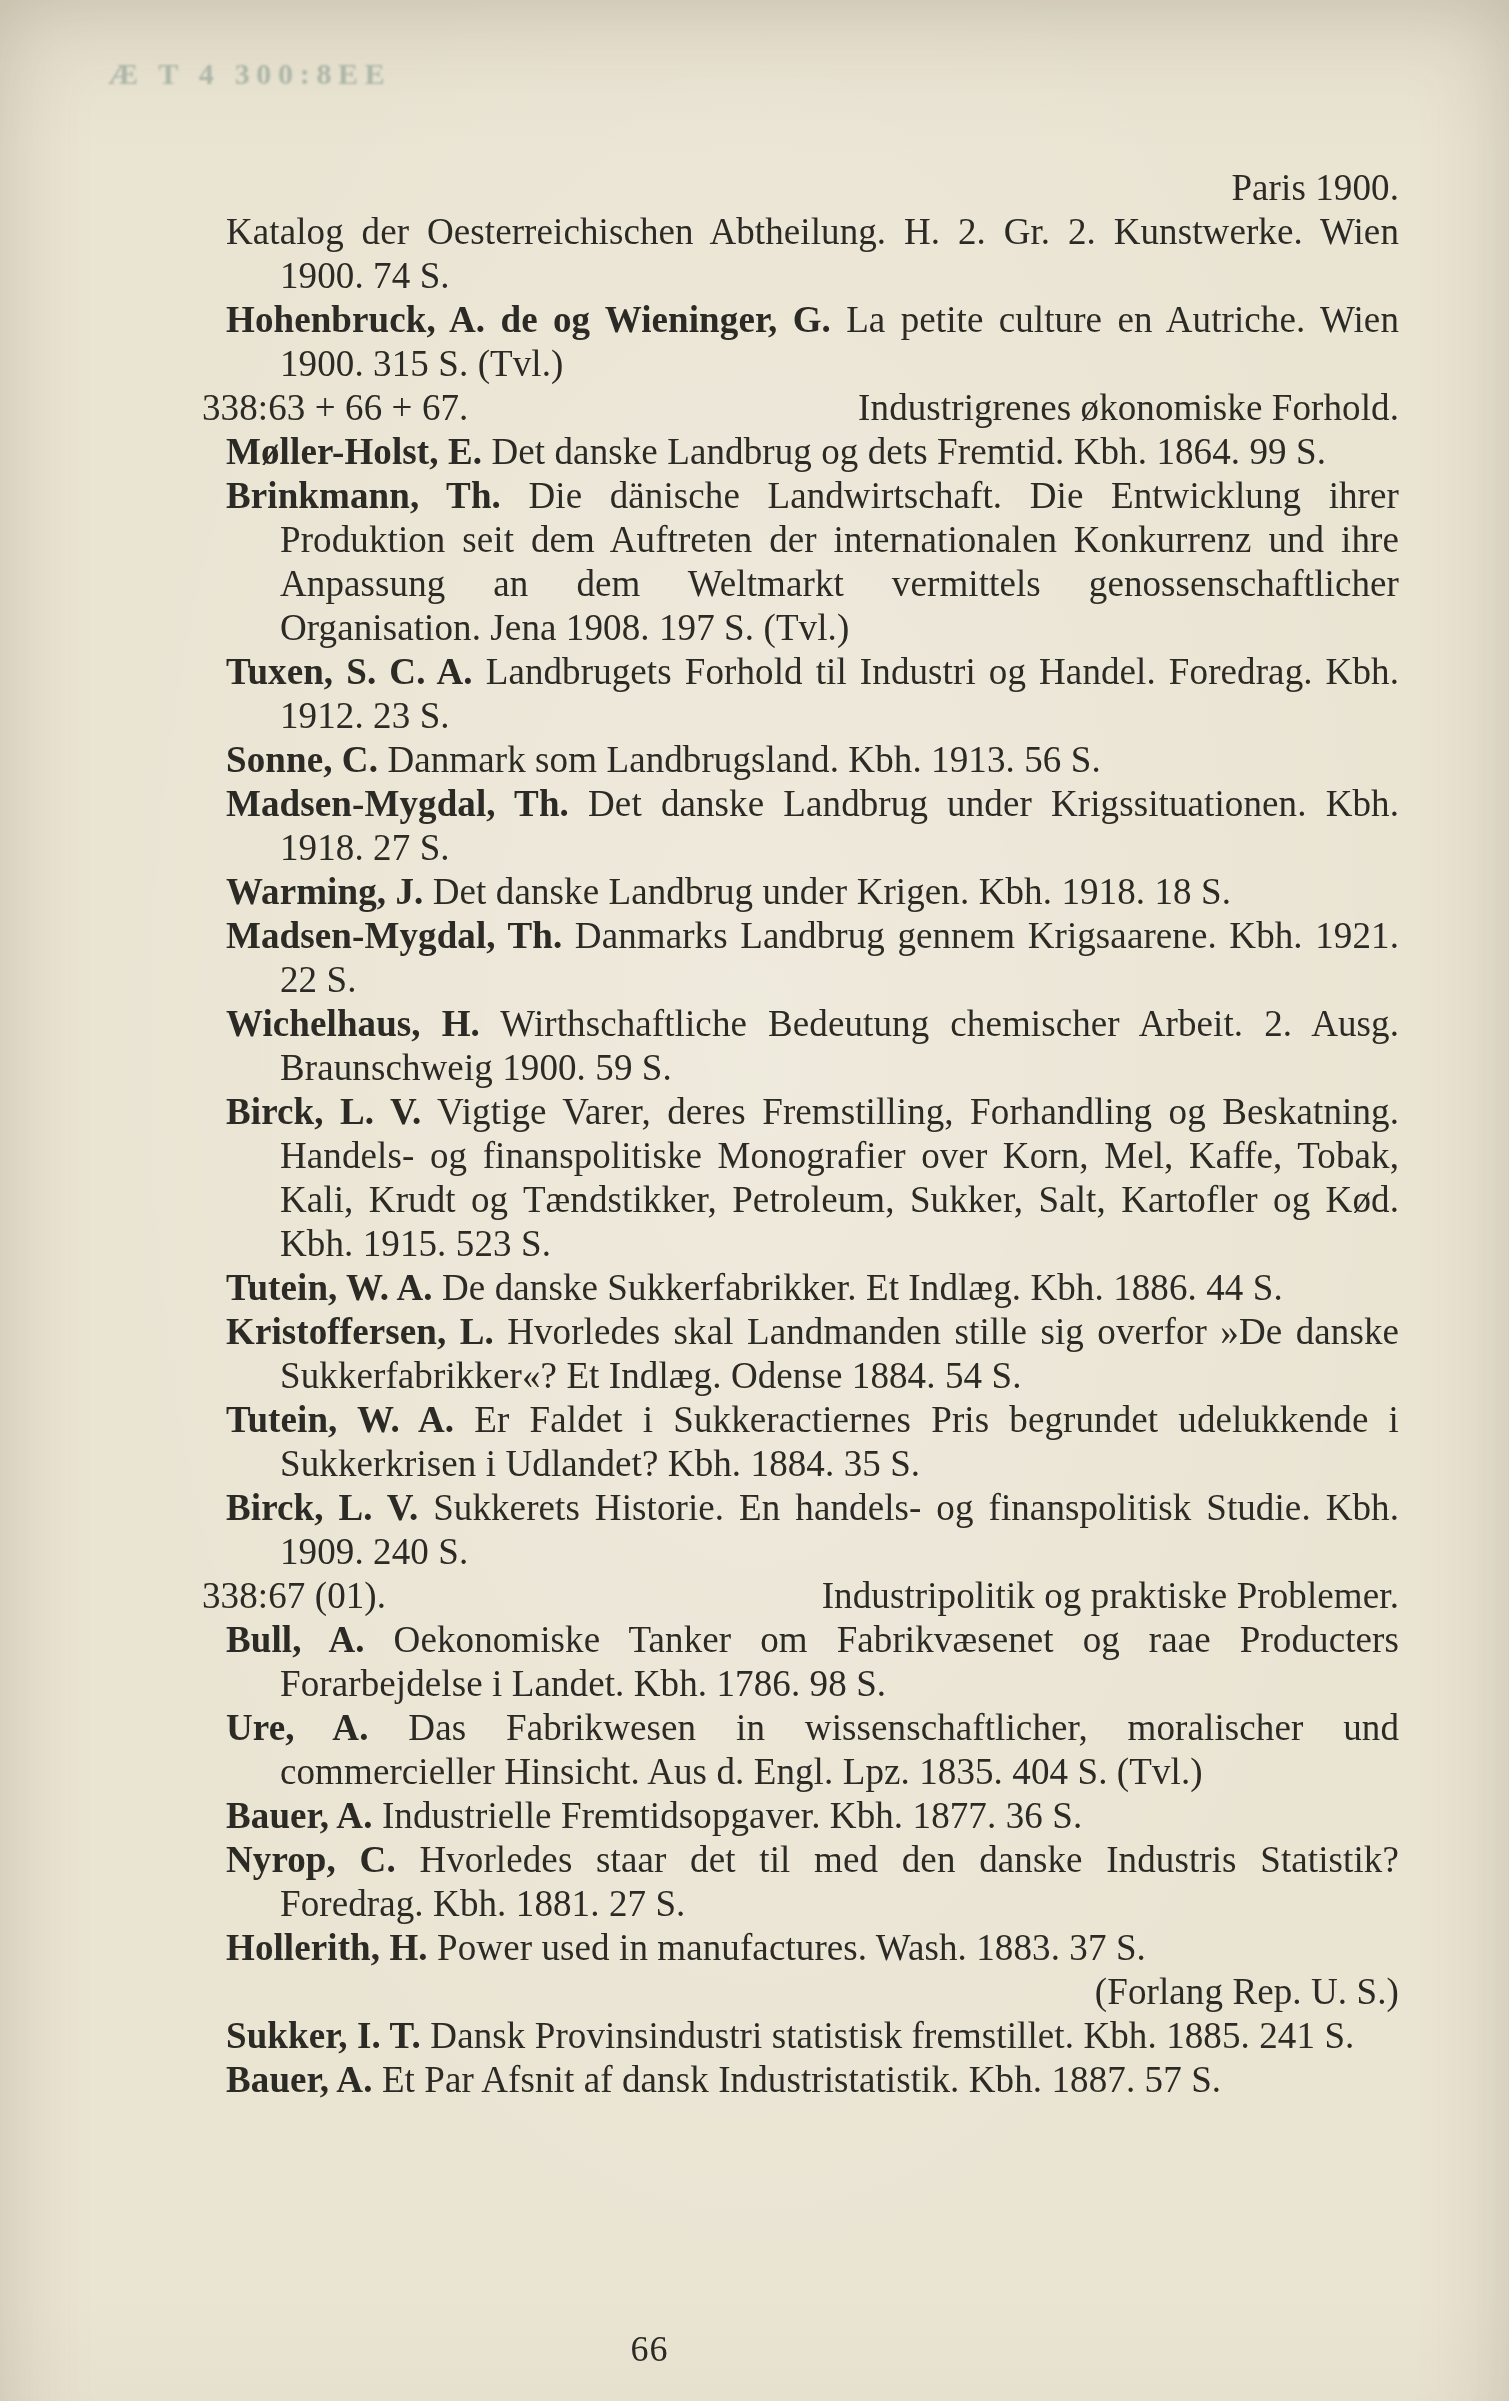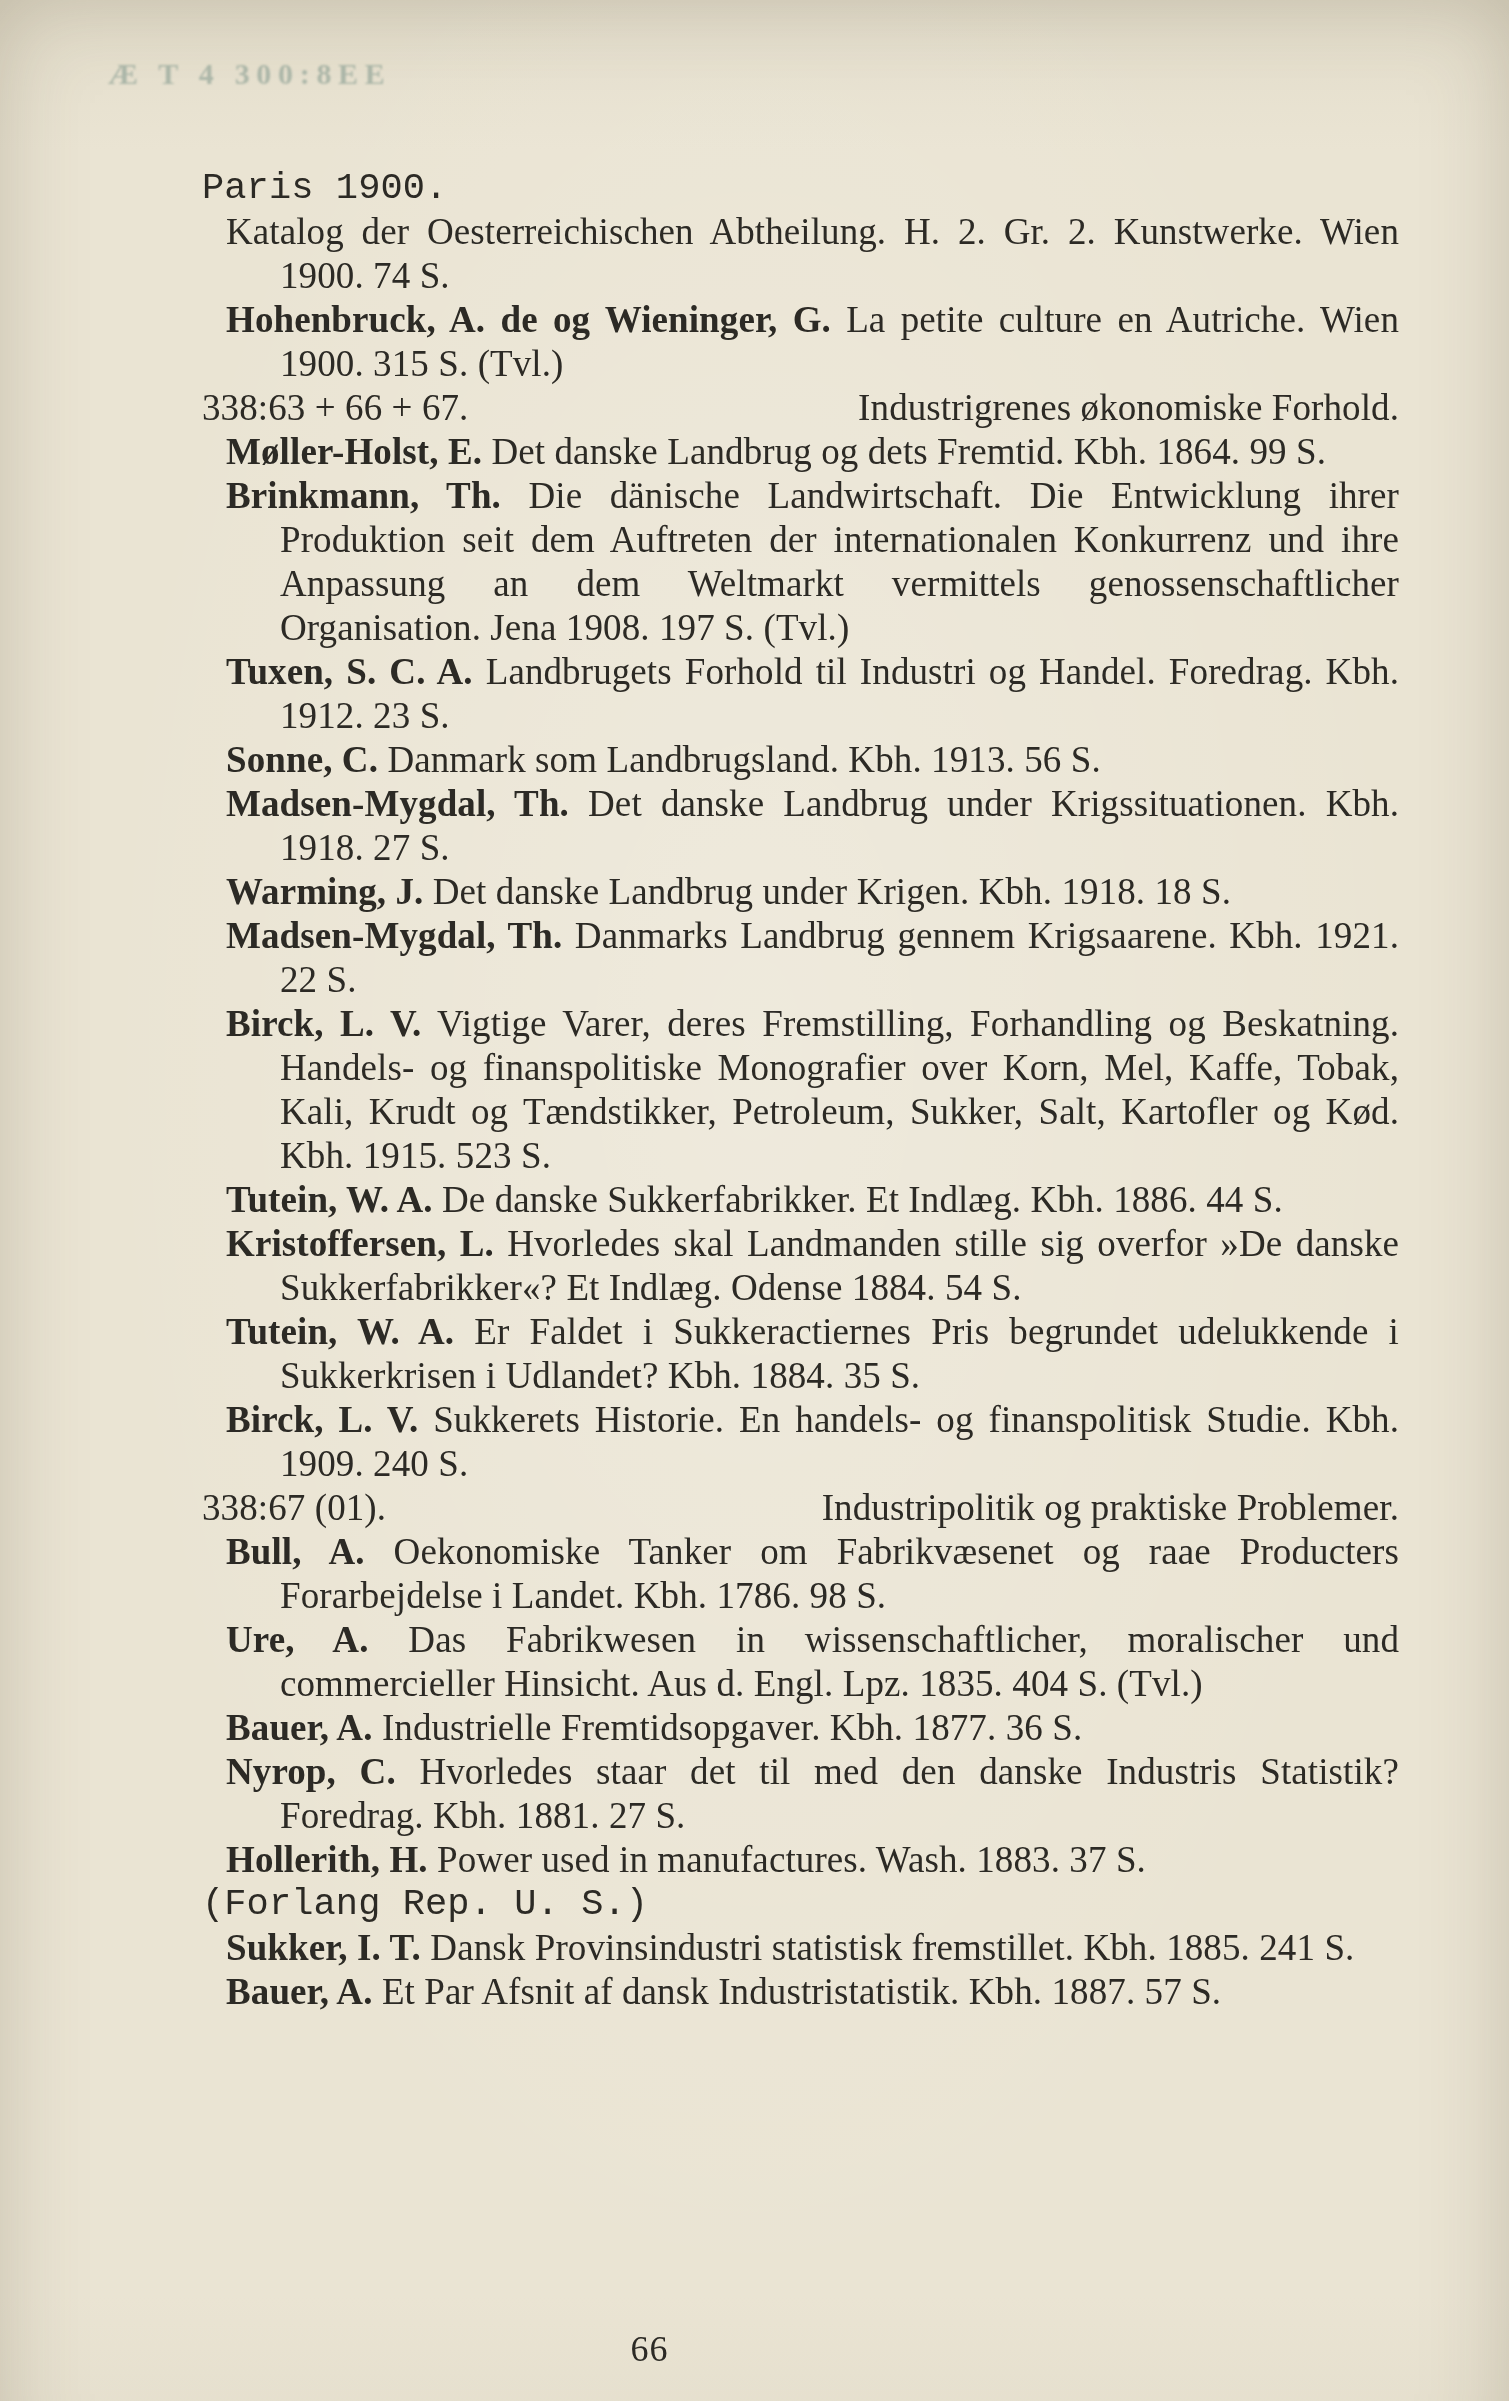--- a/index.html
+++ b/index.html
@@ -46,21 +46,21 @@
   .content p {
     margin: 0;
   }
   p.entry {
     text-align: justify;
     padding-left: 54px;
     text-indent: -54px;
     margin-left: 24px;
   }
   p.line-right {
-    font-family: Liberation Mono, monospace;
+    text-align: right;
   }
   p.section {
     display: flex;
     justify-content: space-between;
     font-weight: normal;
   }
   span.b {
     font-weight: bold;
   }
   .pagenum {
@@ -87,20 +87,21 @@
         <span>338:63 + 66 + 67.</span>
         <span>Industrigrenes økonomiske Forhold.</span>
       </p>
       <p class="entry"><span class="b">Møller-Holst, E.</span><span class="r"> Det danske Landbrug og dets Fremtid. Kbh. 1864. 99 S.</span></p>
       <p class="entry"><span class="b">Brinkmann, Th.</span><span class="r"> Die dänische Landwirtschaft. Die Entwicklung ihrer Produktion seit dem Auftreten der internationalen Konkurrenz und ihre Anpassung an dem Weltmarkt vermittels genossenschaftlicher Organisation. Jena 1908. 197 S. (Tvl.)</span></p>
       <p class="entry"><span class="b">Tuxen, S. C. A.</span><span class="r"> Landbrugets Forhold til Industri og Handel. Foredrag. Kbh. 1912. 23 S.</span></p>
       <p class="entry"><span class="b">Sonne, C.</span><span class="r"> Danmark som Landbrugsland. Kbh. 1913. 56 S.</span></p>
       <p class="entry"><span class="b">Madsen-Mygdal, Th.</span><span class="r"> Det danske Landbrug under Krigssituationen. Kbh. 1918. 27 S.</span></p>
       <p class="entry"><span class="b">Warming, J.</span><span class="r"> Det danske Landbrug under Krigen. Kbh. 1918. 18 S.</span></p>
       <p class="entry"><span class="b">Madsen-Mygdal, Th.</span><span class="r"> Danmarks Landbrug gennem Krigsaarene. Kbh. 1921. 22 S.</span></p>
+      <p class="entry"><span class="b">Wichelhaus, H.</span><span class="r"> Wirthschaftliche Bedeutung chemischer Arbeit. 2. Ausg. Braunschweig 1900. 59 S.</span></p>
       <p class="entry"><span class="b">Birck, L. V.</span><span class="r"> Vigtige Varer, deres Fremstilling, Forhandling og Beskatning. Handels- og finanspolitiske Monografier over Korn, Mel, Kaffe, Tobak, Kali, Krudt og Tændstikker, Petroleum, Sukker, Salt, Kartofler og Kød. Kbh. 1915. 523 S.</span></p>
       <p class="entry"><span class="b">Tutein, W. A.</span><span class="r"> De danske Sukkerfabrikker. Et Indlæg. Kbh. 1886. 44 S.</span></p>
       <p class="entry"><span class="b">Kristoffersen, L.</span><span class="r"> Hvorledes skal Landmanden stille sig overfor »De danske Sukkerfabrikker«? Et Indlæg. Odense 1884. 54 S.</span></p>
       <p class="entry"><span class="b">Tutein, W. A.</span><span class="r"> Er Faldet i Sukkeractiernes Pris begrundet udelukkende i Sukkerkrisen i Udlandet? Kbh. 1884. 35 S.</span></p>
       <p class="entry"><span class="b">Birck, L. V.</span><span class="r"> Sukkerets Historie. En handels- og finanspolitisk Studie. Kbh. 1909. 240 S.</span></p>
       <p class="section">
         <span>338:67 (01).</span>
         <span>Industripolitik og praktiske Problemer.</span>
       </p>
       <p class="entry"><span class="b">Bull, A.</span><span class="r"> Oekonomiske Tanker om Fabrikvæsenet og raae Producters Forarbejdelse i Landet. Kbh. 1786. 98 S.</span></p>

